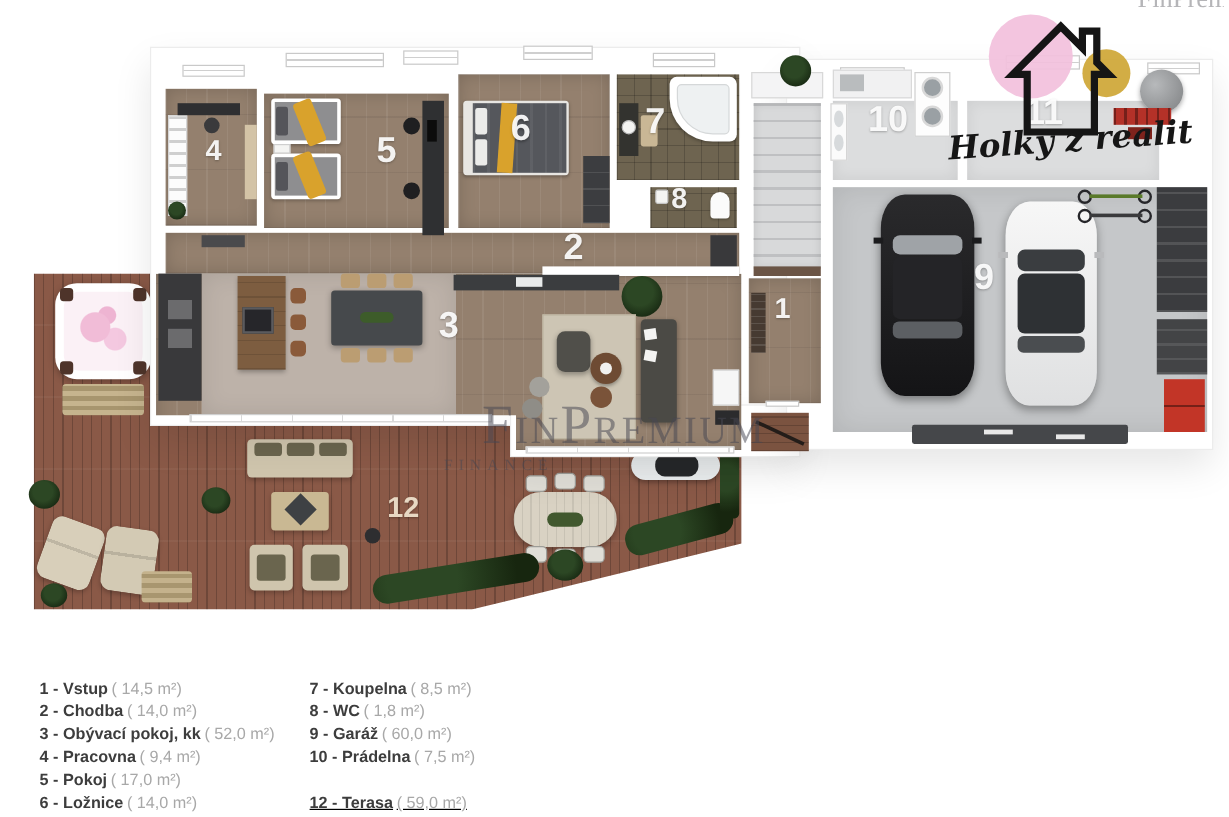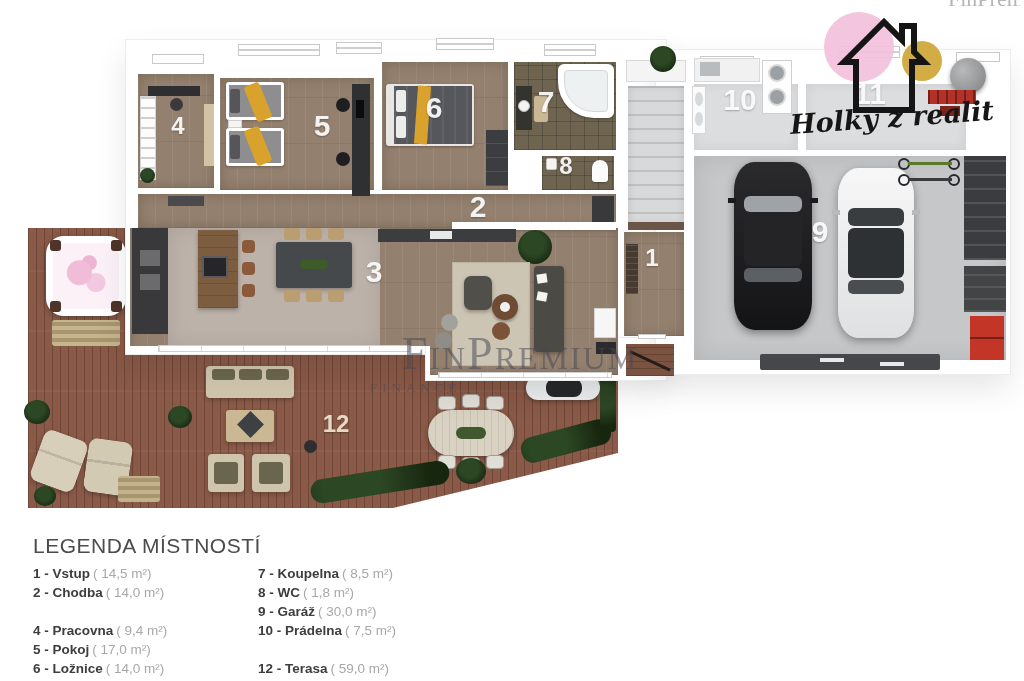--- a/index.html
+++ b/index.html
@@ -318,28 +318,28 @@
   <div class="logo circ" style="left:824px;top:12px;width:70px;height:70px;border-radius:50%;background:#f2c0dc;opacity:.92;"></div>
   <div class="logo circ" style="left:902px;top:41px;width:40px;height:40px;border-radius:50%;background:#d0a93b;opacity:.95;"></div>
   <div class="logo" style="left:832px;top:14px;width:104px;height:100px;">
     <svg width="104" height="100" viewBox="0 0 104 100">
       <path d="M 24 96 L 24 48 L 12 48 L 52 8 L 70 26 L 70 12 L 82 12 L 82 38 L 92 48 L 80 48 L 80 96 Z" fill="none" stroke="#151515" stroke-width="6" stroke-linejoin="miter"></path>
     </svg>
   </div>
   <div class="logo brand" style="left:790px;top:102px;width:200px;height:34px;">Holky z realit</div>
 
   <div class="legend" style="left:30px;top:534px;width:560px;height:145px;">
-    <div class="title">LEGENDA MÍSTNOSTÍ</div>
 
     <div class="lrow" style="left:3px;top:32px;"><span class="nm">1 - Vstup</span><span class="ar">( 14,5 m²)</span></div>
     <div class="lrow" style="left:3px;top:51px;"><span class="nm">2 - Chodba</span><span class="ar">( 14,0 m²)</span></div>
+    <div class="lrow" style="left:3px;top:70px;"><span class="nm">3 - Obývací pokoj, kk</span><span class="ar">( 52,0 m²)</span></div>
     <div class="lrow" style="left:3px;top:89px;"><span class="nm">4 - Pracovna</span><span class="ar">( 9,4 m²)</span></div>
     <div class="lrow" style="left:3px;top:108px;"><span class="nm">5 - Pokoj</span><span class="ar">( 17,0 m²)</span></div>
     <div class="lrow" style="left:3px;top:127px;"><span class="nm">6 - Ložnice</span><span class="ar">( 14,0 m²)</span></div>
 
     <div class="lrow" style="left:228px;top:32px;"><span class="nm">7 - Koupelna</span><span class="ar">( 8,5 m²)</span></div>
     <div class="lrow" style="left:228px;top:51px;"><span class="nm">8 - WC</span><span class="ar">( 1,8 m²)</span></div>
-    <div class="lrow" style="left:228px;top:70px;"><span class="nm">9 - Garáž</span><span class="ar">( 30,0 m²)</span></div>
+    <div class="lrow" style="left:228px;top:70px;"><span class="nm">9 - Garáž</span><span class="ar">( 60,0 m²)</span></div>
     <div class="lrow" style="left:228px;top:89px;"><span class="nm">10 - Prádelna</span><span class="ar">( 7,5 m²)</span></div>
-    <div class="lrow" style="left:228px;top:127px;"><span class="nm">12 - Terasa</span><span class="ar">( 59,0 m²)</span></div>
+    <div class="lrow" style="left:228px;top:127px;text-decoration:underline;"><span class="nm">12 - Terasa</span><span class="ar">( 59,0 m²)</span></div>
   </div>
 
 </div>
 
 </body></html>

